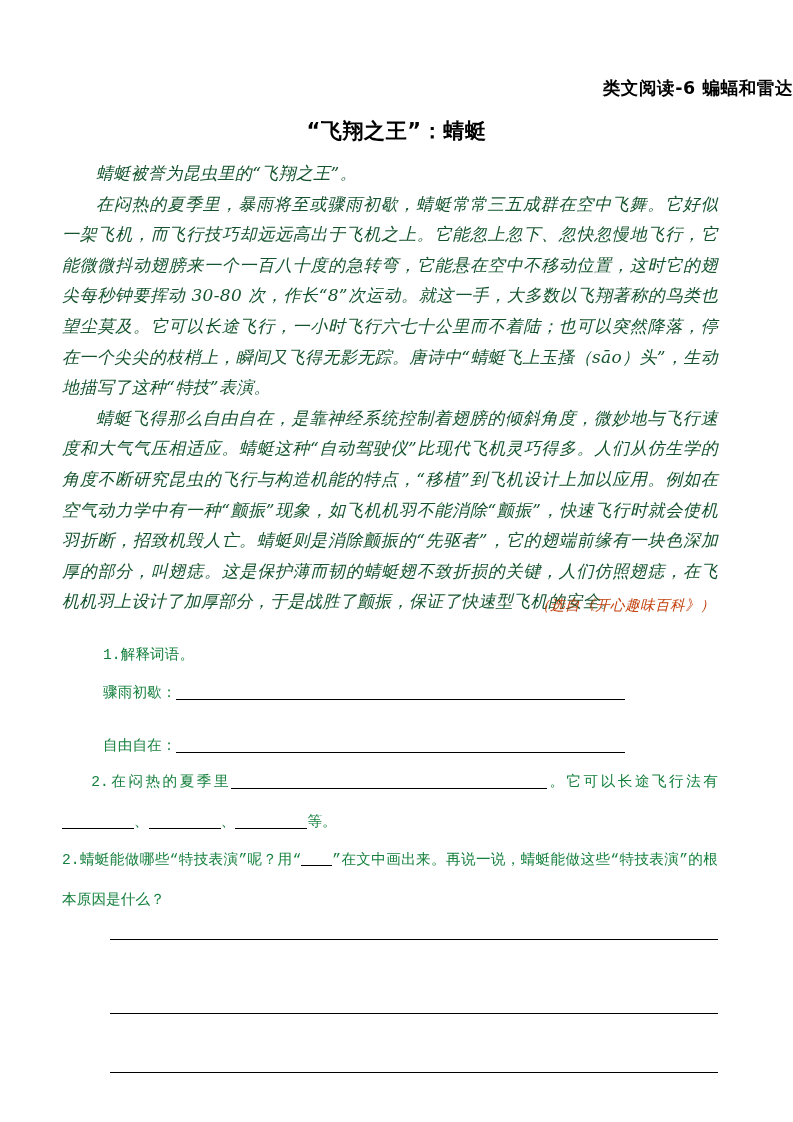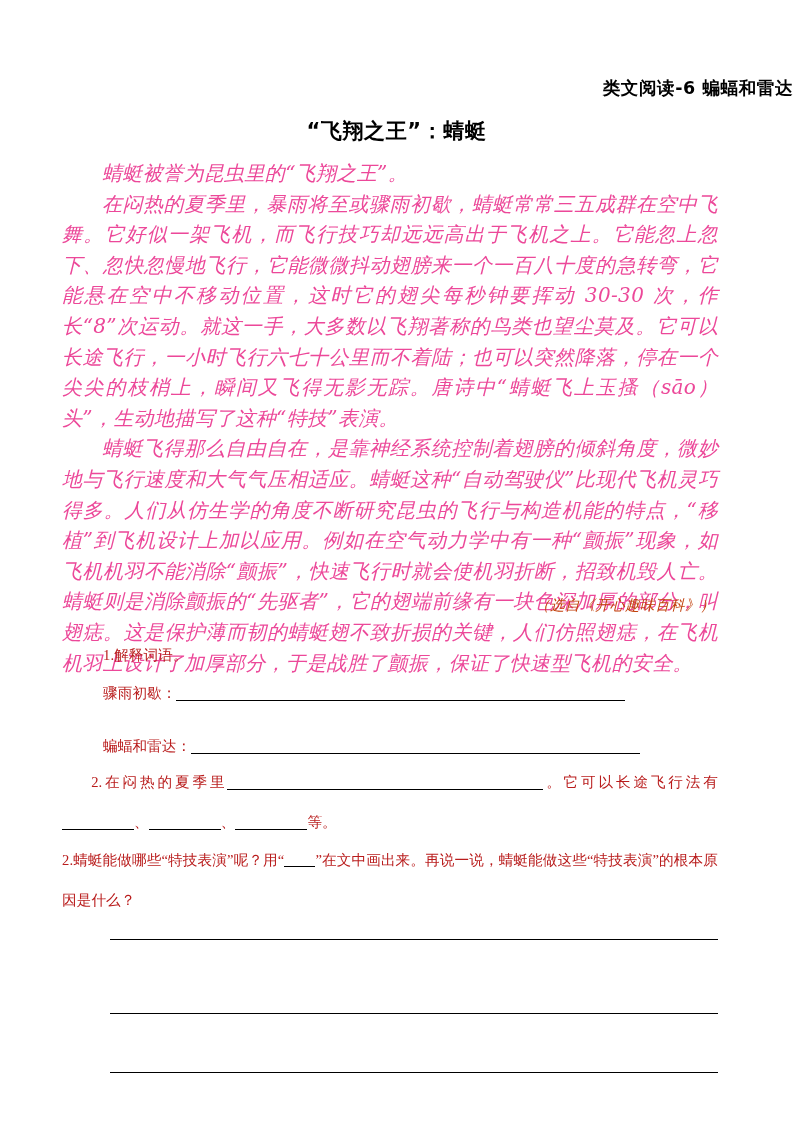--- a/index.html
+++ b/index.html
@@ -46,26 +46,26 @@
     letter-spacing: 0.6px;
   }
 
   
   .article {
     position: absolute;
     left: 62px;
     top: 158px;
     width: 656px;
     font-family: "DejaVu Serif", "Liberation Serif", serif;
-    font-size: 20px;
+    font-size: 17px;
     line-height: 30.6px;
     text-align: justify;
     text-justify: inter-character;
     letter-spacing: 0.35px;
-    color: #ec4899;
+    color: #14532d;
     font-style: italic;
   }
   .article p {
     margin: 0;
     text-indent: 2em;
   }
   .source {
     position: absolute;
     left: 62px;
     top: 596px;
@@ -74,24 +74,24 @@
     font-family: "DejaVu Serif", "Liberation Serif", serif;
     font-style: italic;
     font-size: 14.6px;
     letter-spacing: 0.4px;
     color: #c2410c;
   }
 
   
   .q {
     position: absolute;
-    font-family: Liberation Serif, serif;
+    font-family: Liberation Mono, monospace;
     font-size: 14.6px;
     line-height: 38px;
-    color: #b91c1c;
+    color: #15803d;
     letter-spacing: 0.1px;
     white-space: nowrap;
   }
   .q-wrap {
     white-space: normal;
     text-align: justify;
     text-justify: inter-character;
     line-height: 40px;
   }
 
@@ -130,34 +130,34 @@
 </head>
 <body>
 
 <div class="page">
 
   <div class="doc-title">类文阅读-6 蝙蝠和雷达</div>
   <div class="sub-title">“飞翔之王”：蜻蜓</div>
 
   <div class="article">
     <p>蜻蜓被誉为昆虫里的“飞翔之王”。</p>
-    <p>在闷热的夏季里，暴雨将至或骤雨初歇，蜻蜓常常三五成群在空中飞舞。它好似一架飞机，而飞行技巧却远远高出于飞机之上。它能忽上忽下、忽快忽慢地飞行，它能微微抖动翅膀来一个一百八十度的急转弯，它能悬在空中不移动位置，这时它的翅尖每秒钟要挥动 30-30 次，作长“8”次运动。就这一手，大多数以飞翔著称的鸟类也望尘莫及。它可以长途飞行，一小时飞行六七十公里而不着陆；也可以突然降落，停在一个尖尖的枝梢上，瞬间又飞得无影无踪。唐诗中“蜻蜓飞上玉搔（sāo）头”，生动地描写了这种“特技”表演。</p>
+    <p>在闷热的夏季里，暴雨将至或骤雨初歇，蜻蜓常常三五成群在空中飞舞。它好似一架飞机，而飞行技巧却远远高出于飞机之上。它能忽上忽下、忽快忽慢地飞行，它能微微抖动翅膀来一个一百八十度的急转弯，它能悬在空中不移动位置，这时它的翅尖每秒钟要挥动 30-80 次，作长“8”次运动。就这一手，大多数以飞翔著称的鸟类也望尘莫及。它可以长途飞行，一小时飞行六七十公里而不着陆；也可以突然降落，停在一个尖尖的枝梢上，瞬间又飞得无影无踪。唐诗中“蜻蜓飞上玉搔（sāo）头”，生动地描写了这种“特技”表演。</p>
     <p>蜻蜓飞得那么自由自在，是靠神经系统控制着翅膀的倾斜角度，微妙地与飞行速度和大气气压相适应。蜻蜓这种“自动驾驶仪”比现代飞机灵巧得多。人们从仿生学的角度不断研究昆虫的飞行与构造机能的特点，“移植”到飞机设计上加以应用。例如在空气动力学中有一种“颤振”现象，如飞机机羽不能消除“颤振”，快速飞行时就会使机羽折断，招致机毁人亡。蜻蜓则是消除颤振的“先驱者”，它的翅端前缘有一块色深加厚的部分，叫翅痣。这是保护薄而韧的蜻蜓翅不致折损的关键，人们仿照翅痣，在飞机机羽上设计了加厚部分，于是战胜了颤振，保证了快速型飞机的安全。</p>
   </div>
 
   <div class="source">（选自《开心趣味百科》）</div>
 
   <div class="q q1">1.解释词语。</div>
 
   <div class="q q1a">
     <span>骤雨初歇：</span><span class="blank blank-long"></span>
   </div>
 
   <div class="q q1b">
-    <span>蝙蝠和雷达：</span><span class="blank blank-long"></span>
+    <span>自由自在：</span><span class="blank blank-long"></span>
   </div>
 
   <div class="q q2 q-wrap">
     <span class="ind"></span><span>2.</span><span>在闷热的夏季里</span><span class="blank blank-mid"></span><span>。它可以长途飞行</span><span>法有</span><span class="blank blank-short"></span><span>、</span><span class="blank blank-short"></span><span>、</span><span class="blank blank-short"></span><span>等。</span>
   </div>
 
   <div class="q q3 q-wrap">
     <span class="ind"></span><span>2.蜻蜓能做哪些“特技表演”呢？用“</span><span class="blank blank-tiny"></span><span>”在文中画出来。再说一说，蜻蜓能做这些“特技表演”的根本原因是什么？</span>
   </div>
 

